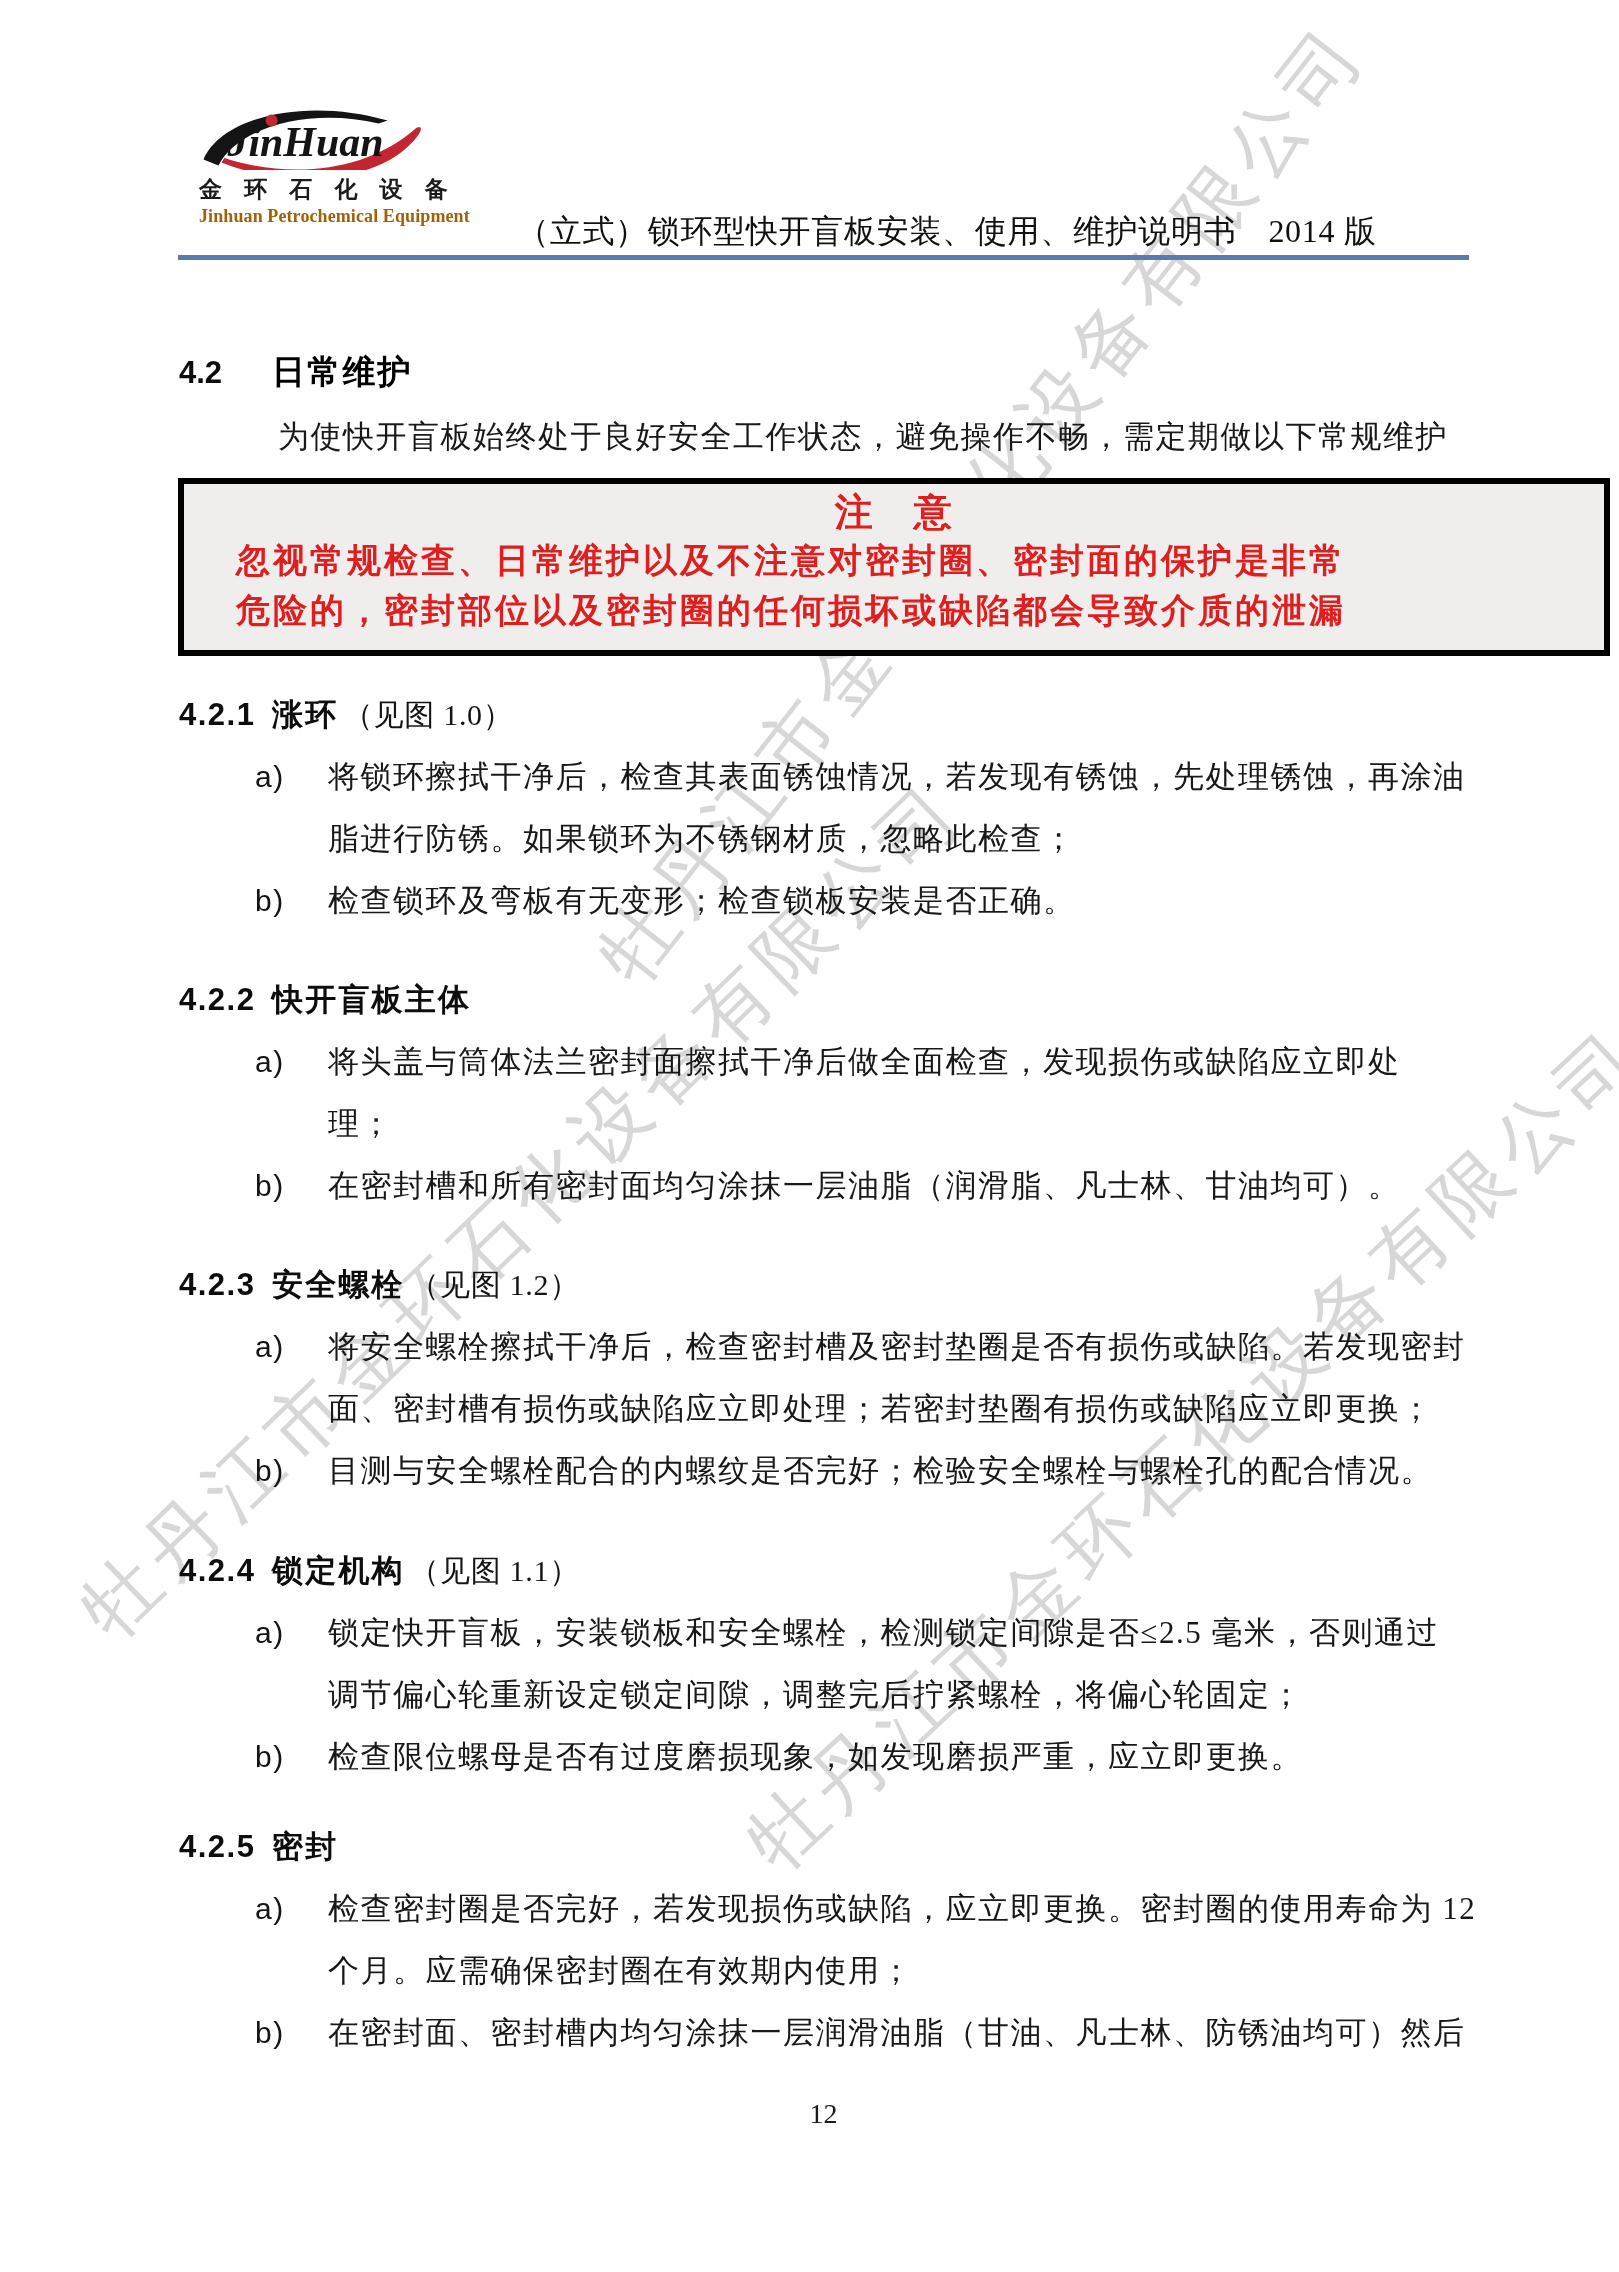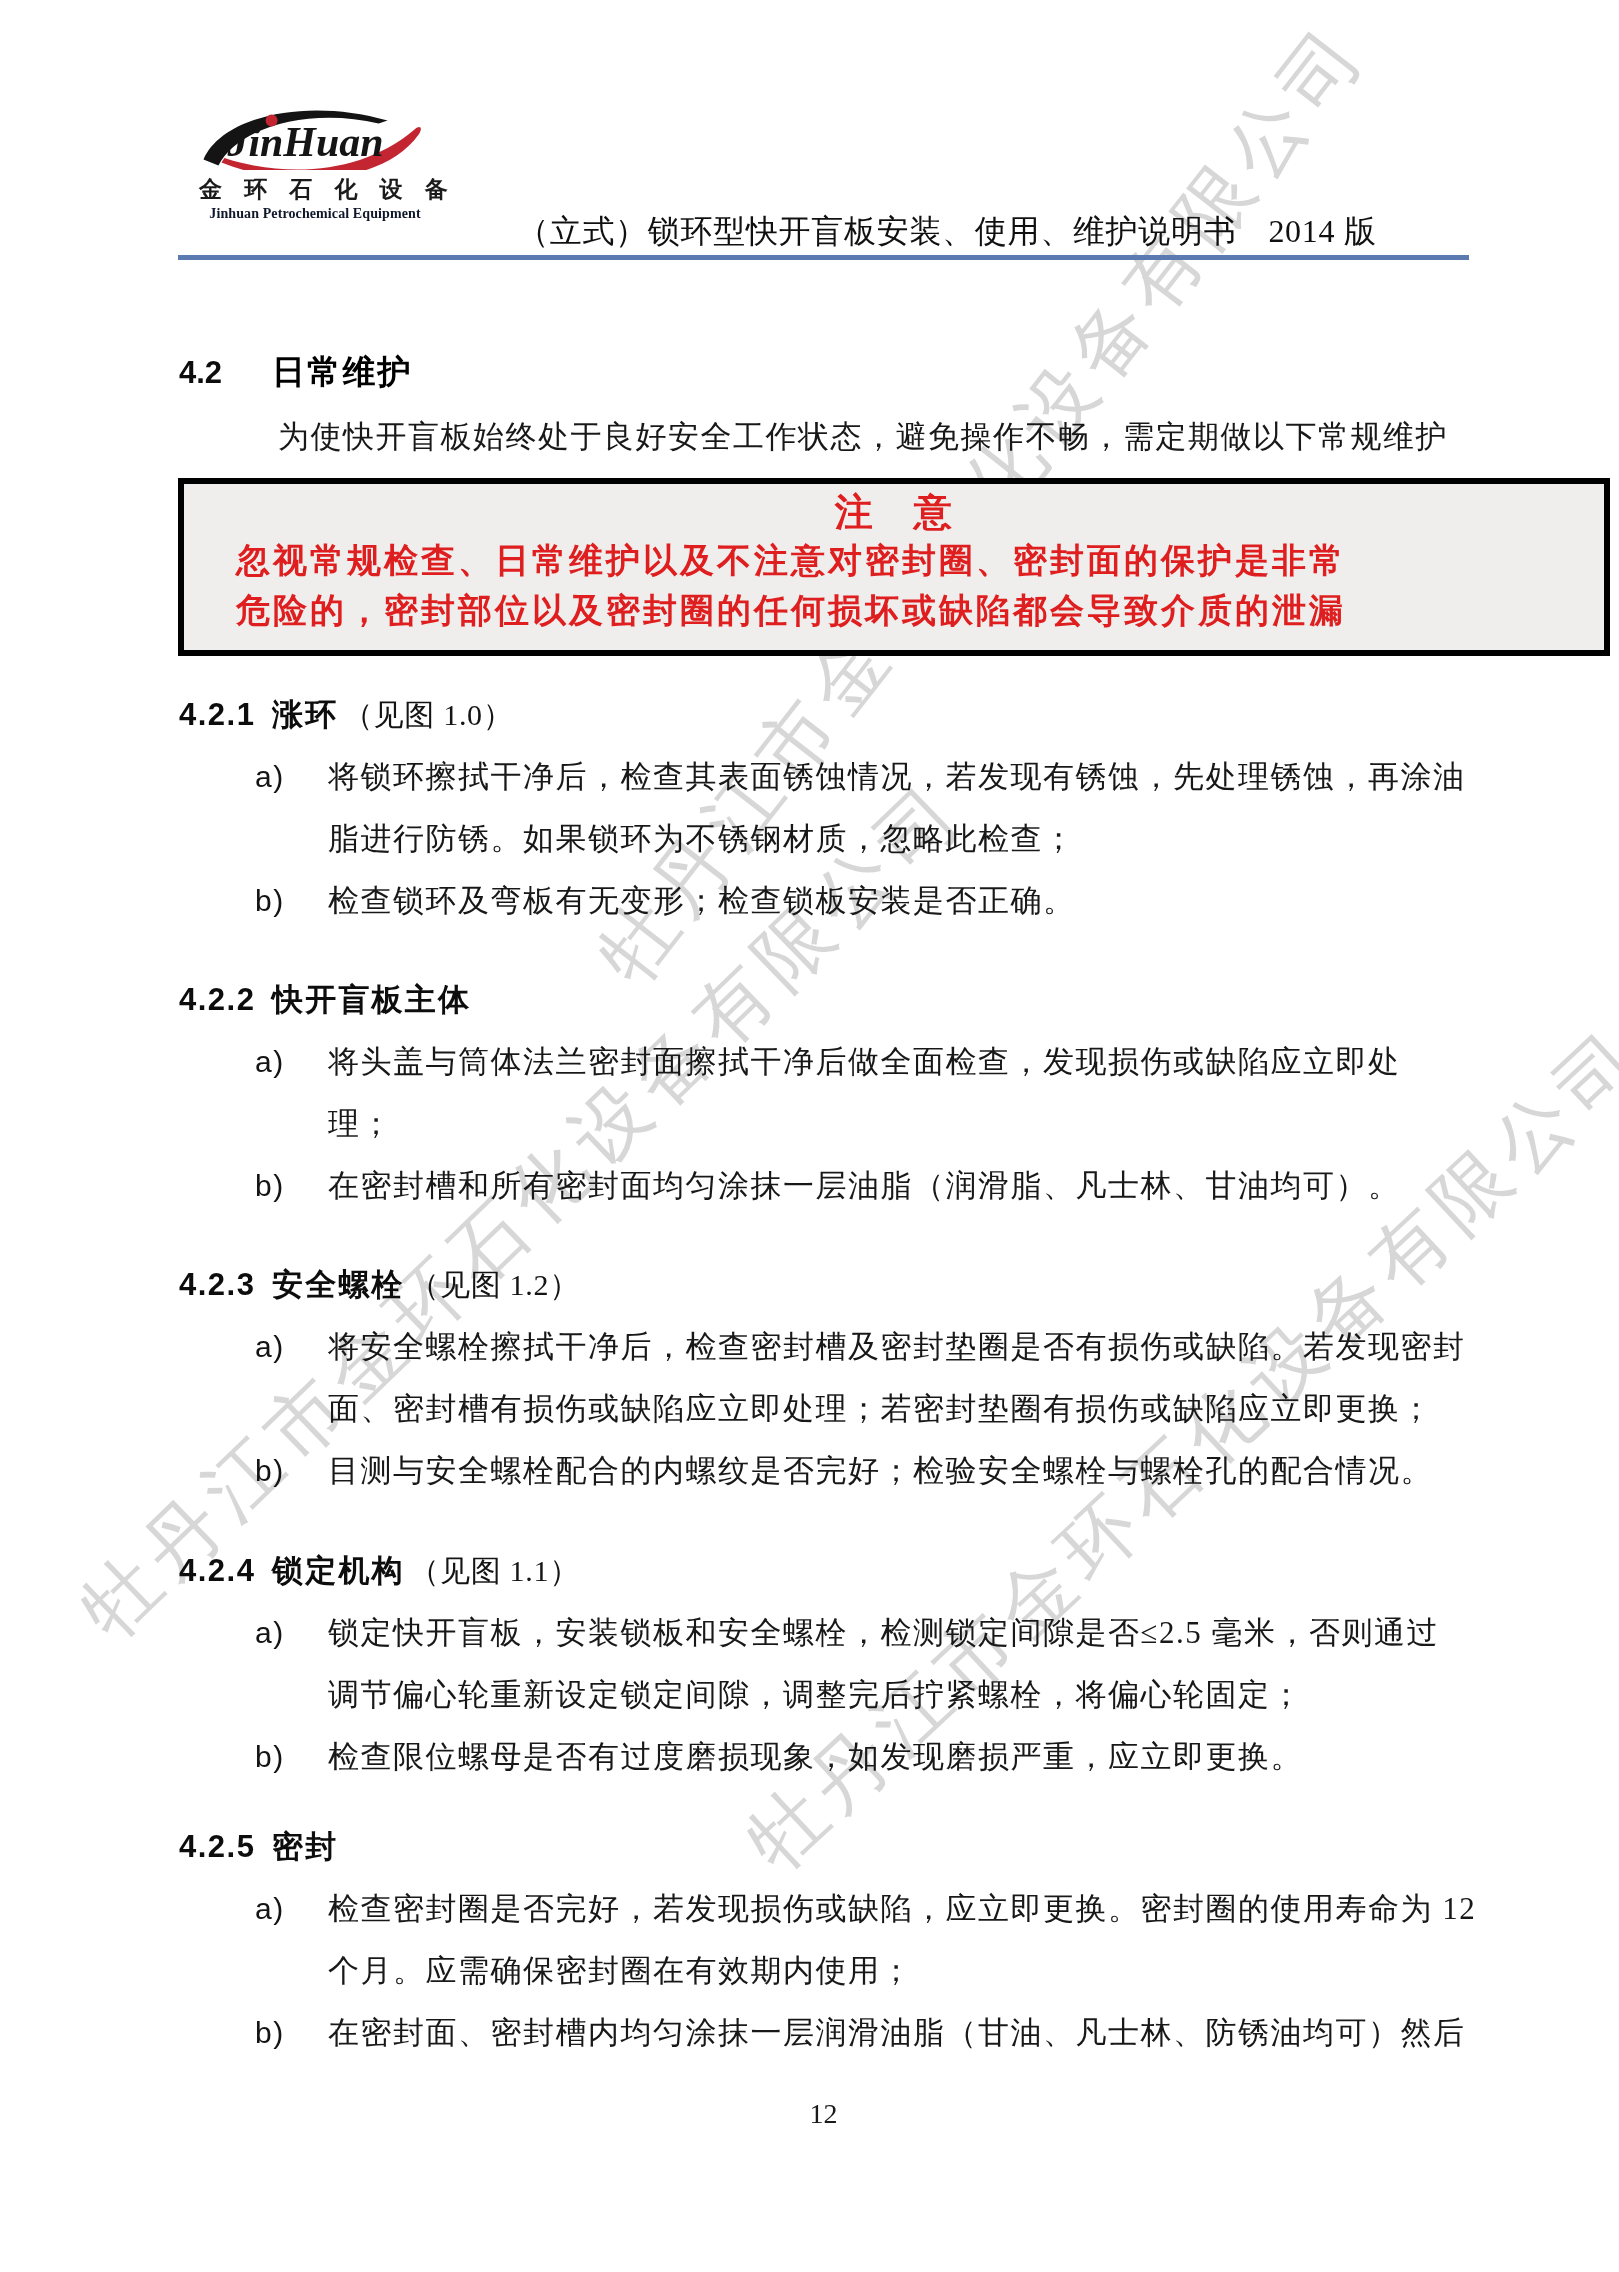--- a/index.html
+++ b/index.html
@@ -25,21 +25,21 @@
   .wm-b{left:523px;top:1211px;transform:translate(-50%,-50%) rotate(-44deg);}
   .wm-c{left:1196px;top:1450px;transform:translate(-50%,-50%) rotate(-43deg);}
   .content{position:relative;z-index:1;}
   
   .logo{position:absolute;left:199px;top:101px;width:232px;text-align:center;}
   .logo-cn{
     font-size:23px;font-weight:bold;letter-spacing:8.2px;color:#1b1b1b;
     margin-top:0px;font-family:"Liberation Serif","DejaVu Serif",serif;white-space:nowrap;
   }
   .logo-en{
-    font-size:14px;font-weight:bold;color:#0f172a;margin-top:0.7px;
+    font-size:18px;font-weight:bold;color:#a16207;margin-top:0.7px;
     font-family:"Liberation Serif","DejaVu Serif",serif;white-space:nowrap;letter-spacing:0.1px;
   }
   
   .doc-title{
     position:absolute;left:517px;top:210px;
     font-size:32px;color:#101010;white-space:nowrap;letter-spacing:0.7px;
   }
   .doc-edition{margin-left:32px;}
   .header-rule{
     position:absolute;left:178px;top:255px;width:1291px;height:5.2px;

